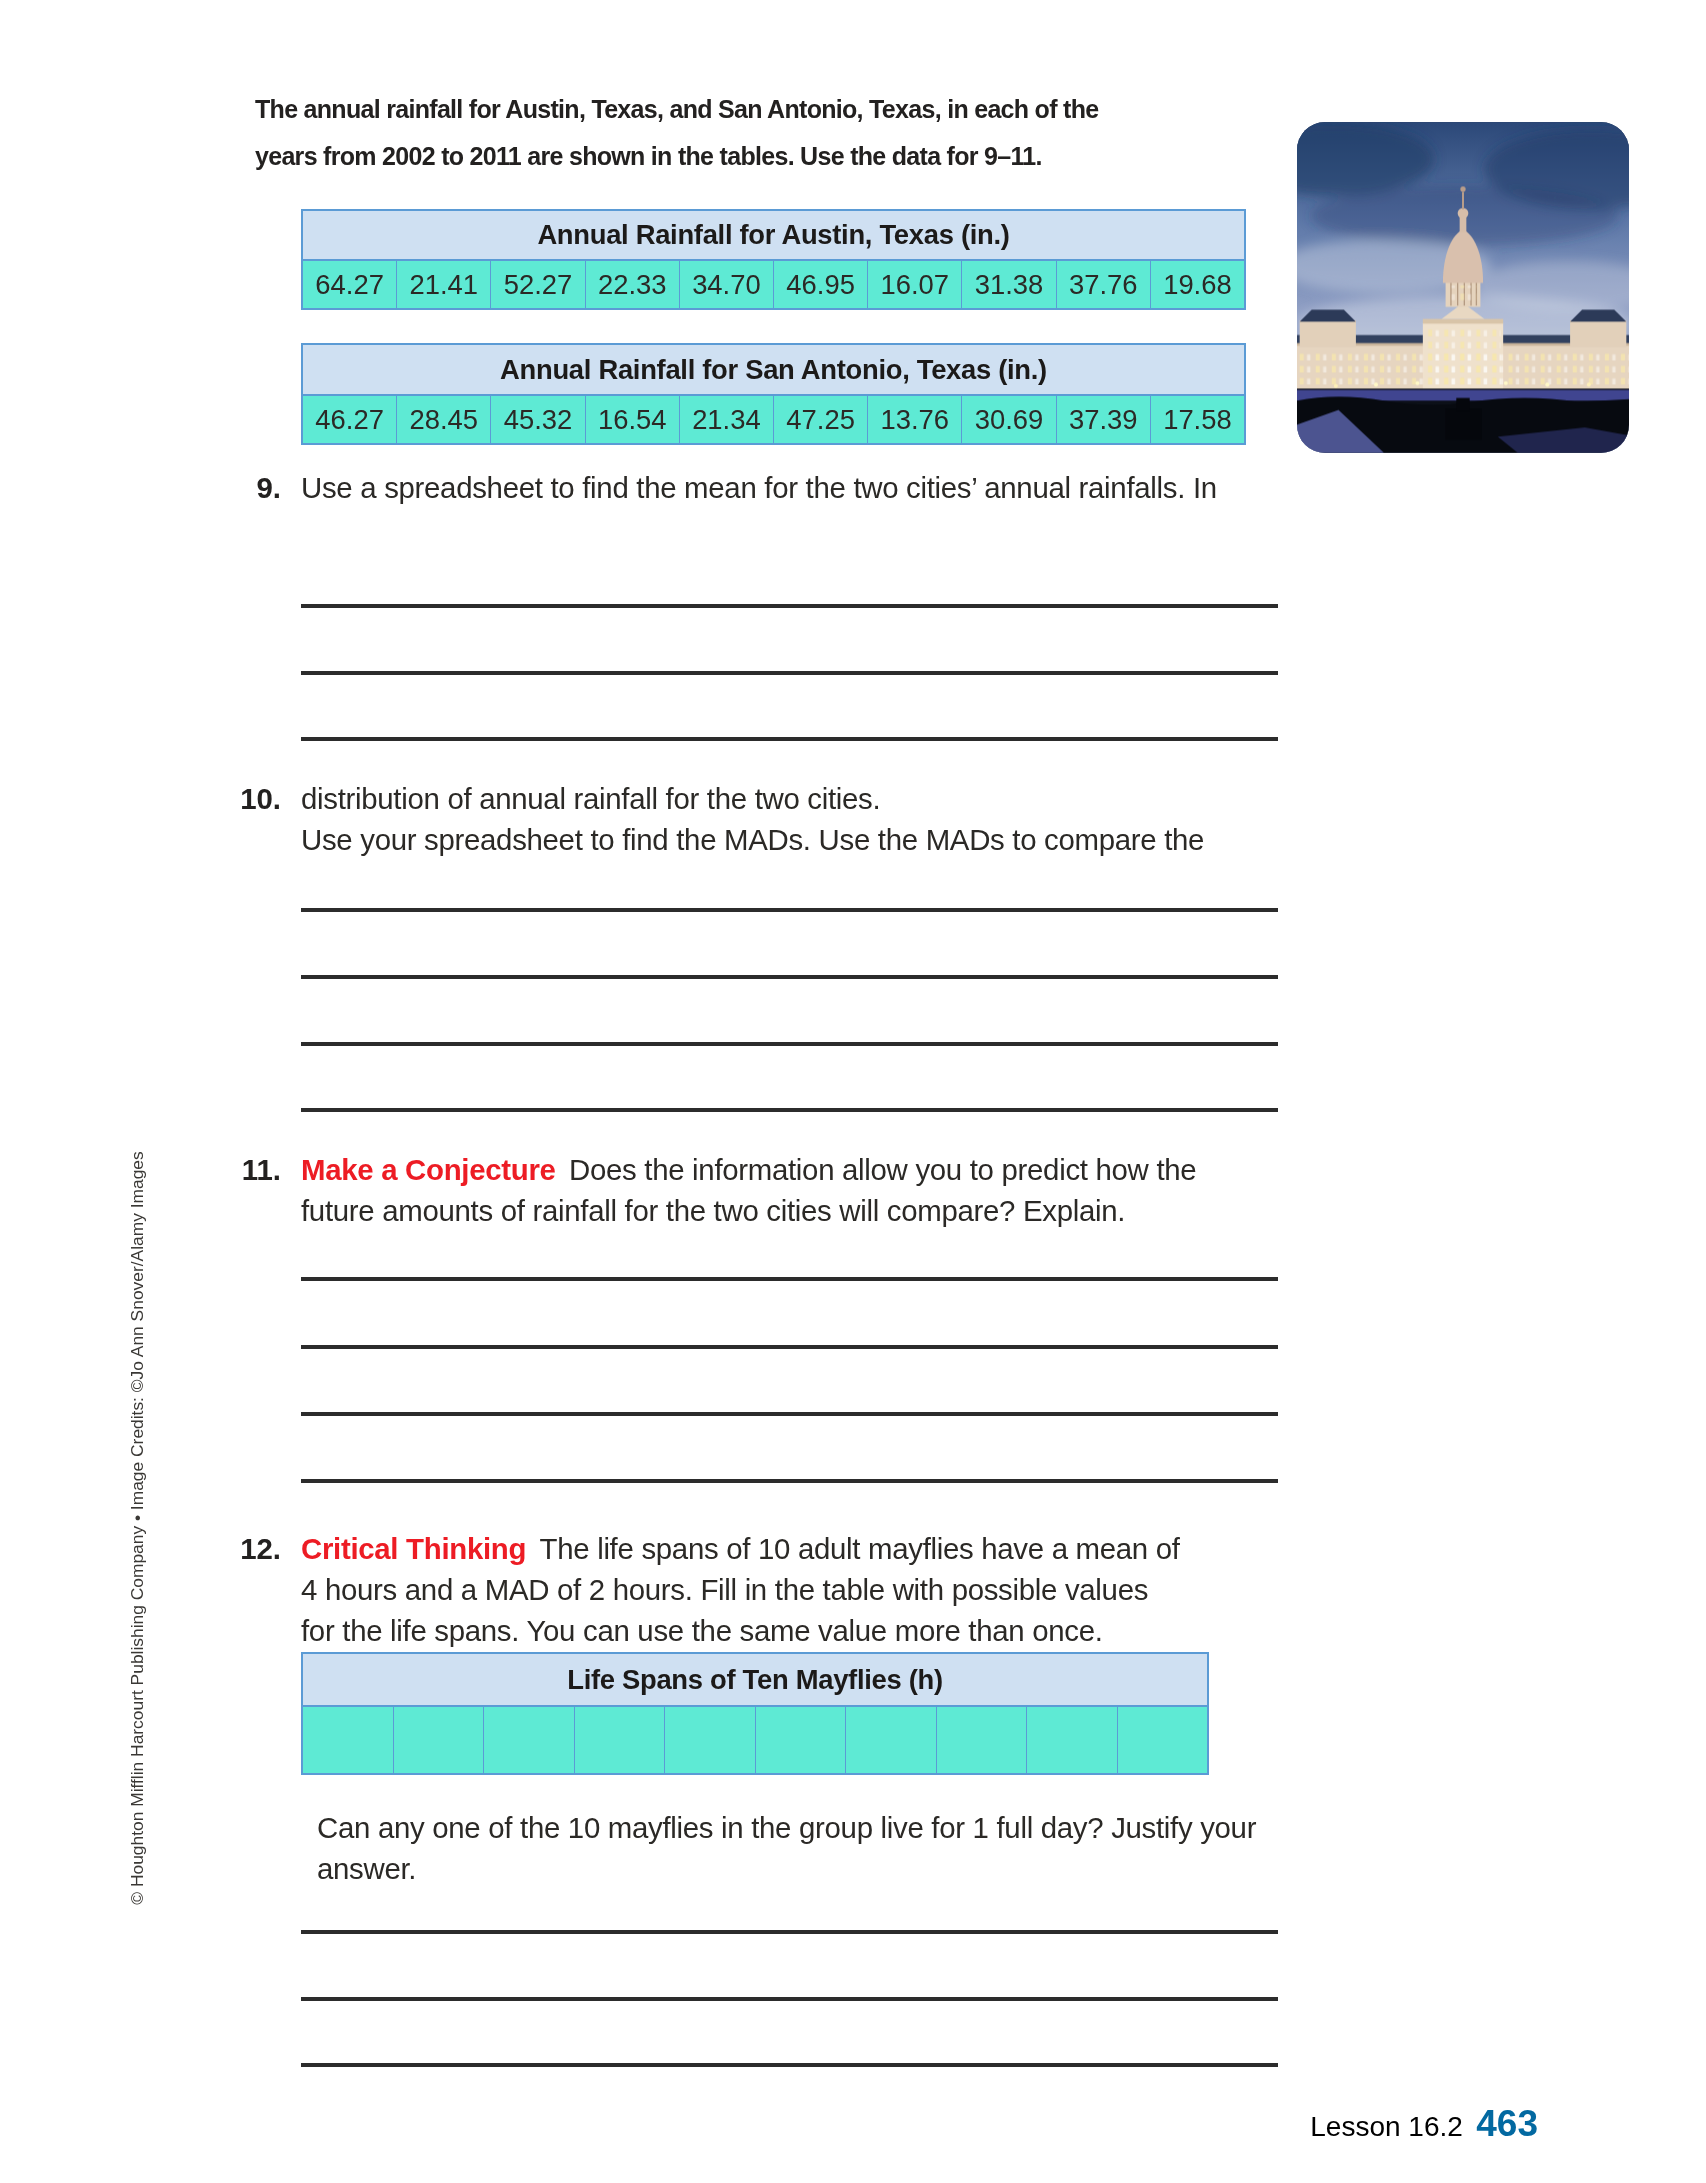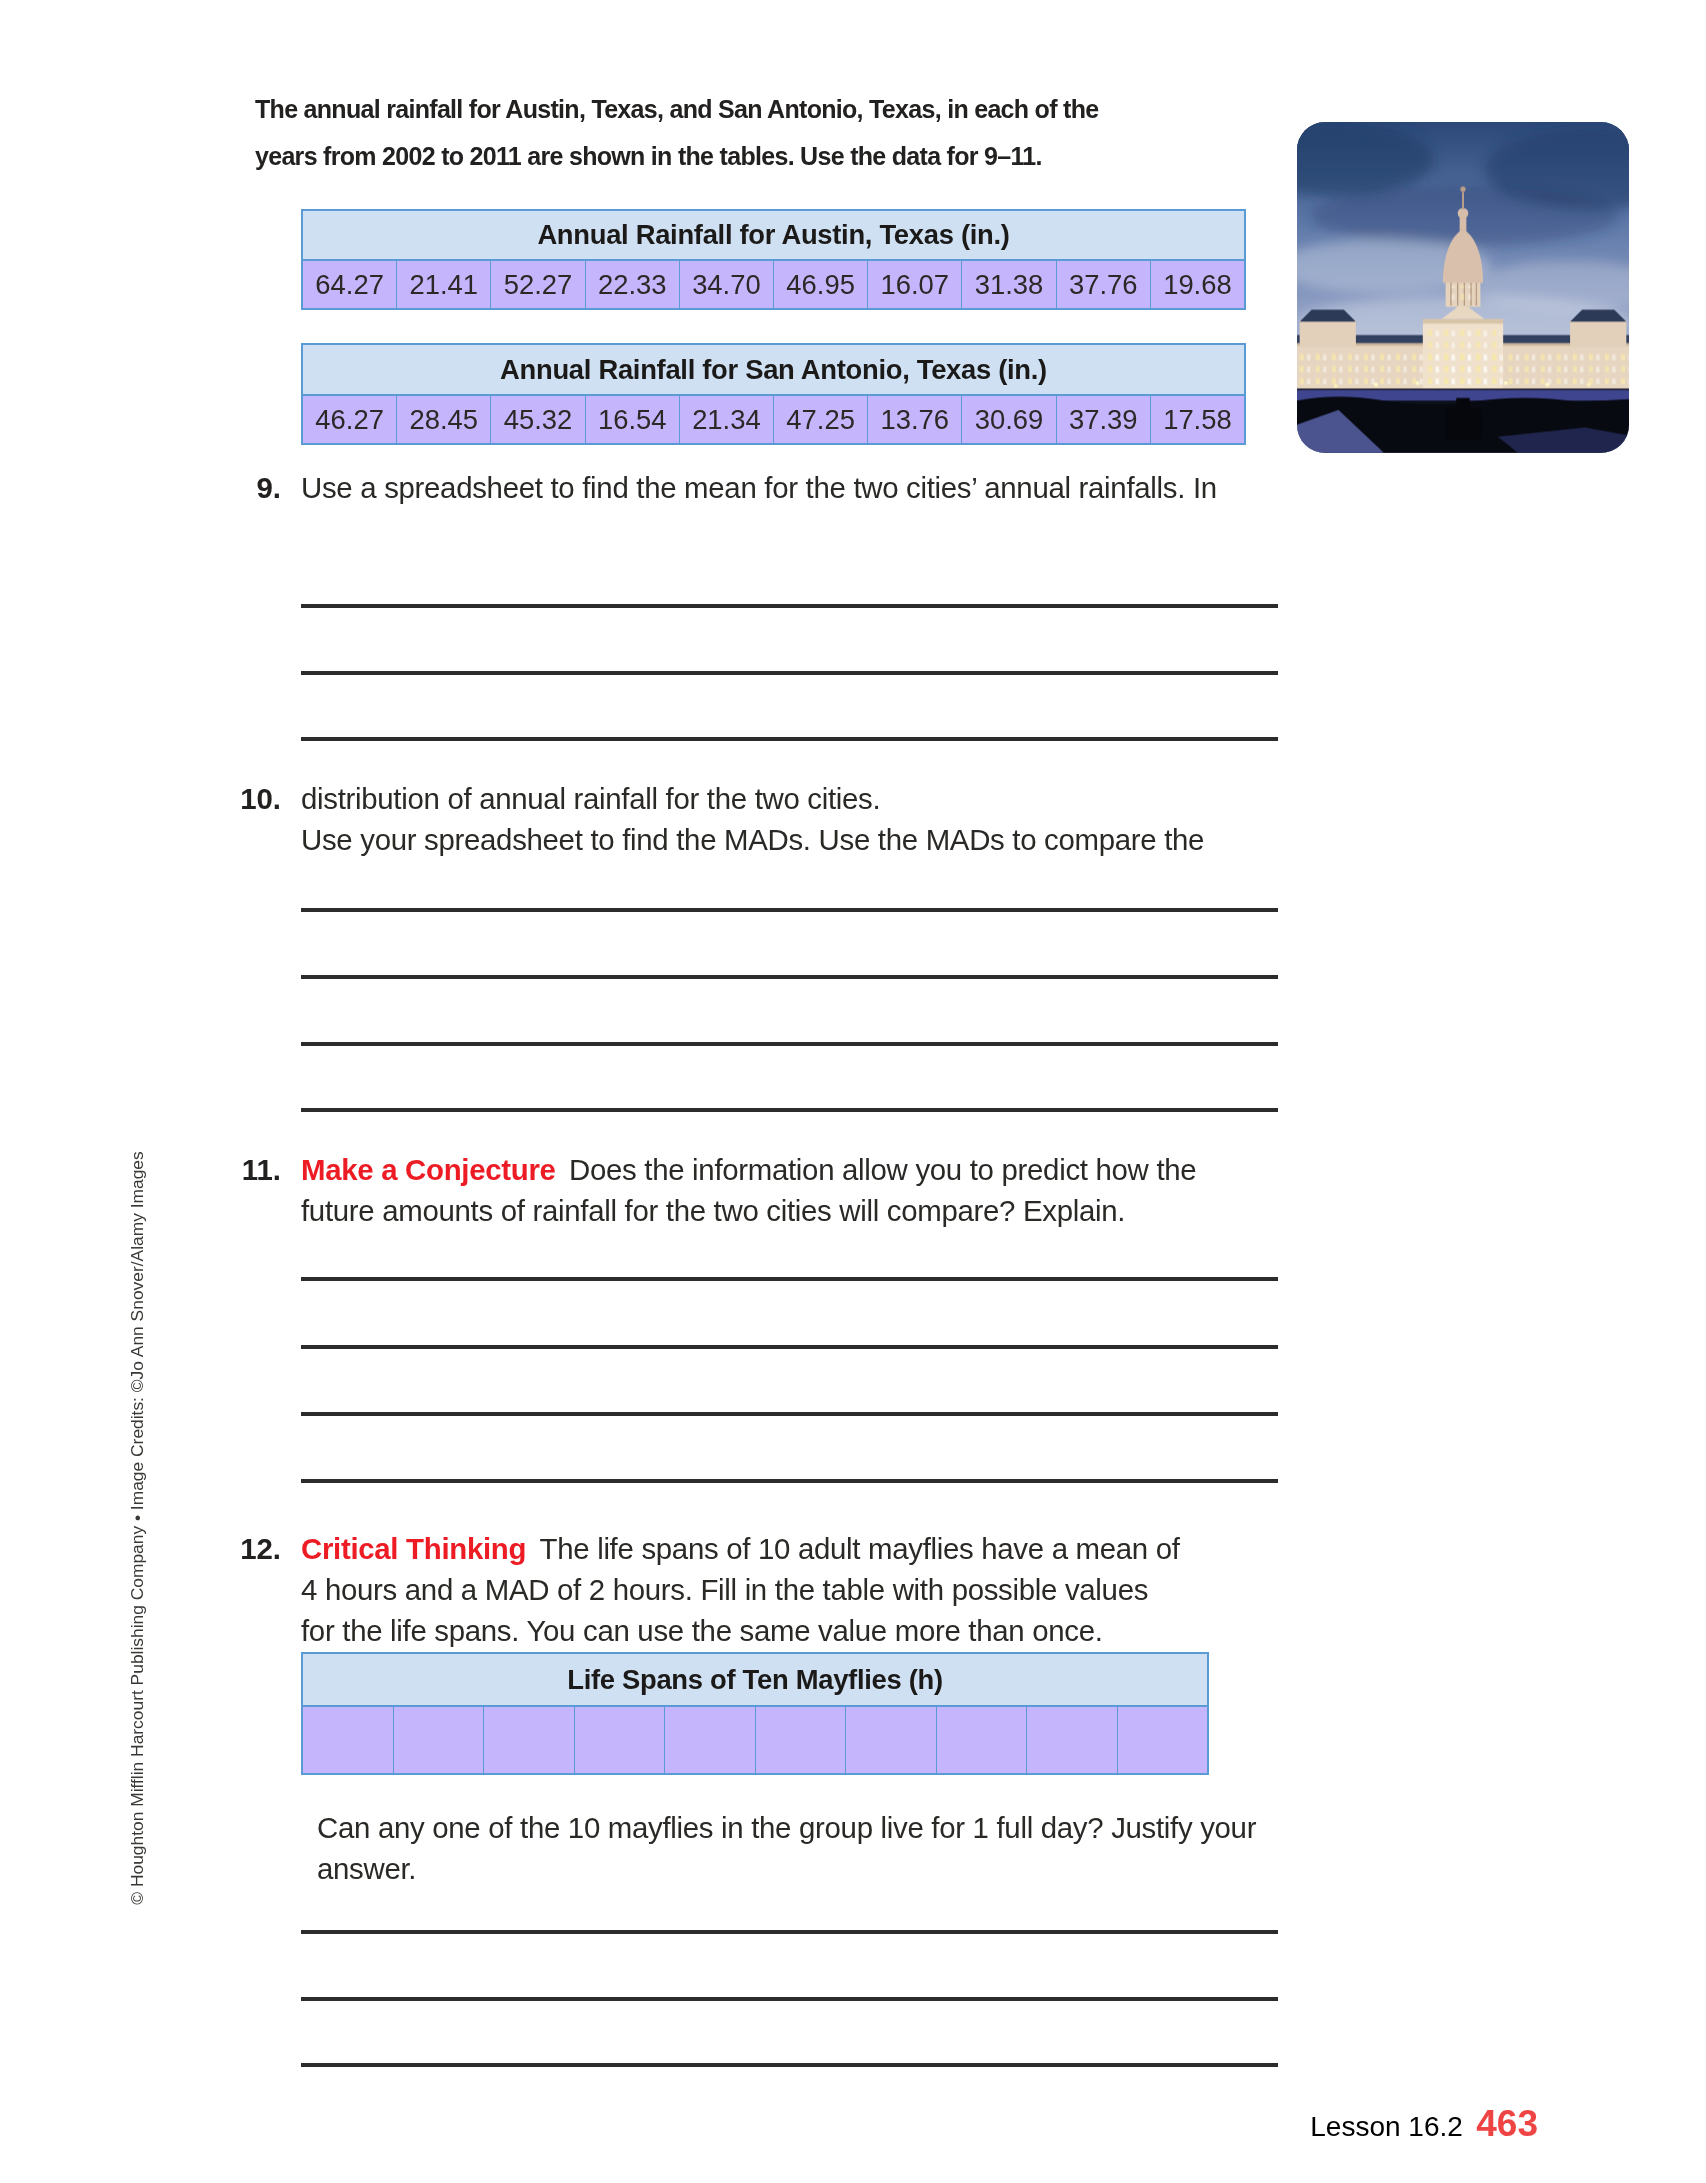--- a/index.html
+++ b/index.html
@@ -16,21 +16,21 @@
   .abs{position:absolute;}
   
   .intro{left:222px;top:86px;width:1071px;font-weight:bold;font-size:25px;
          line-height:47px;letter-spacing:-0.7px;color:#232120;margin-left:33px;}
   .intro span{display:block;white-space:nowrap;}
   
   .photo{left:1297px;top:122px;width:332px;height:331px;border-radius:28px;
          overflow:hidden;background:#32415f;}
   .photo svg{display:block;}
   
-  .dtable{left:301px;border:2px solid var(--tb);background:#c4b5fd;}
+  .dtable{left:301px;border:2px solid var(--tb);background:#5eead4;}
   .dtable .thead{background:var(--thbg);border-bottom:2px solid var(--tb);
       display:flex;align-items:center;justify-content:center;
       font-weight:bold;font-size:27.4px;letter-spacing:-0.3px;color:#1c1a19;}
   .dtable .cells{display:flex;}
   .dtable .cell{flex:1;border-left:1.3px solid var(--tb);display:flex;
       align-items:center;justify-content:center;font-size:27.4px;color:#2b2926;}
   .dtable .cell:first-child{border-left:none;}
   .t-austin{top:209px;width:941px;}
   .t-austin .thead{height:48px;}
   .t-austin .cell{height:47px;}
@@ -49,21 +49,21 @@
   .red-label{color:var(--red);font-weight:bold;}
   .after-label{margin-left:13.4px;}
   
   .ans-line{left:301px;width:977px;height:4px;background:#2c2c2c;}
   
   .vert-credit{left:137px;top:1528px;transform:translate(-50%,-50%) rotate(-90deg);
       white-space:nowrap;font-size:17.4px;color:#3a3835;letter-spacing:0;}
   
   .footer{right:169px;top:2103px;display:flex;align-items:baseline;gap:13.4px;}
   .footer .lesson{font-size:28px;color:#000000;}
-  .footer .pagenum{font-size:37px;font-weight:bold;color:#ef4444;}
+  .footer .pagenum{font-size:37px;font-weight:bold;color:#0369a1;}
 </style>
 </head>
 <body>
 
 <div class="abs intro">
   <span>The annual rainfall for Austin, Texas, and San Antonio, Texas, in each of the</span>
   <span>years from 2002 to 2011 are shown in the tables. Use the data for 9–11.</span>
 </div>
 
 <div class="abs photo">

